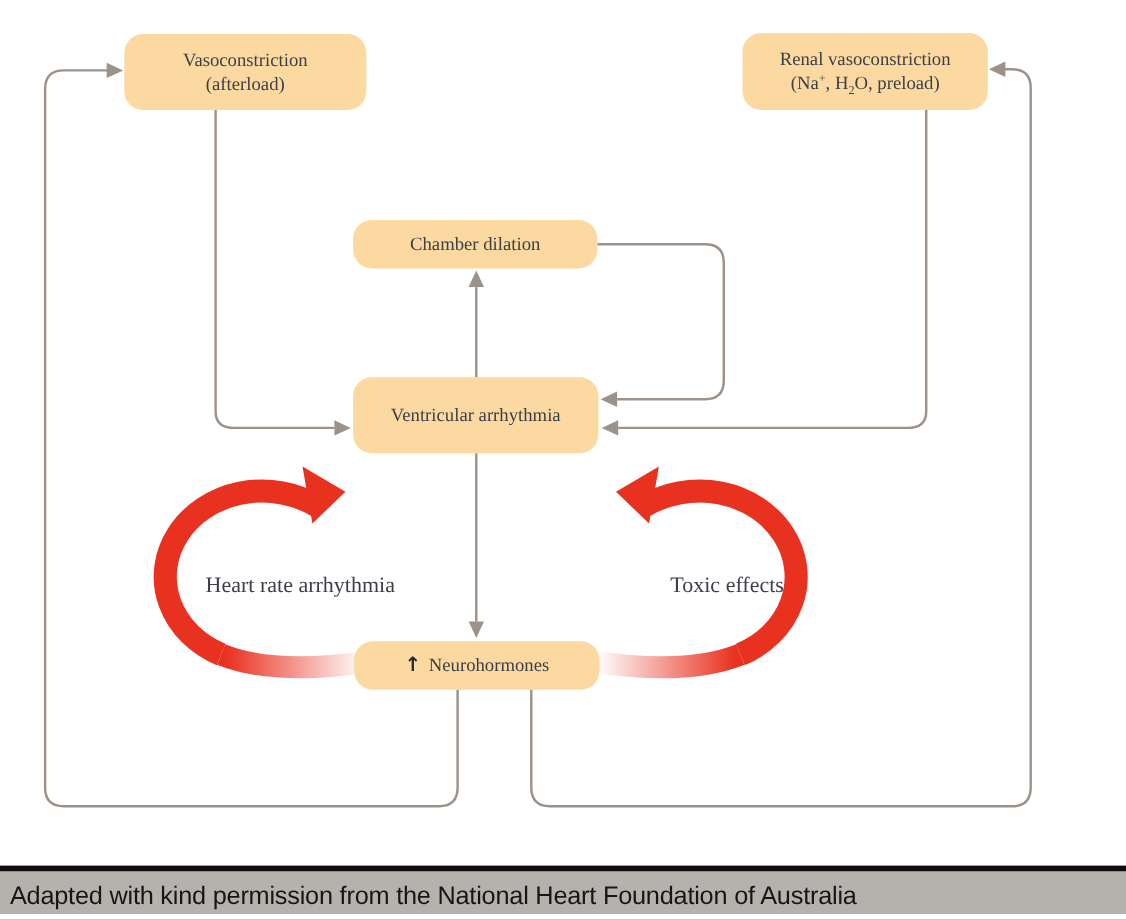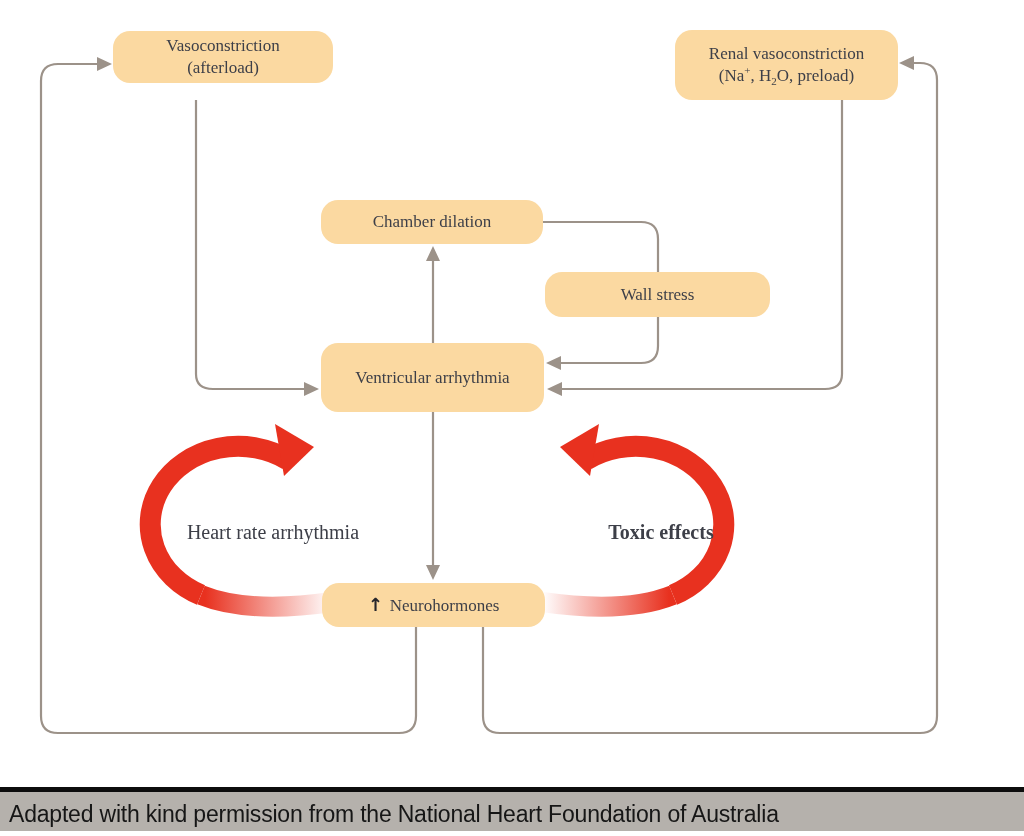--- a/index.html
+++ b/index.html
@@ -27,32 +27,32 @@
   .red-head{fill:var(--red);stroke:none;}
   .fade-start{stop-color:var(--red);stop-opacity:1;}
   .fade-end{stop-color:var(--red);stop-opacity:0;}
   .box{
     position:absolute;background:var(--box-fill);border-radius:17px;
     display:flex;flex-direction:column;align-items:center;justify-content:center;
     color:var(--text);font-size:17px;line-height:22px;text-align:center;
   }
   .box sup{font-size:11px;line-height:0;}
   .box sub{font-size:11px;line-height:0;}
-  #box-vasoconstriction{left:113px;top:31px;width:220px;height:52px;}
+  #box-vasoconstriction{left:113px;top:31px;width:220px;height:69px;}
   #box-renal{left:675px;top:30px;width:223px;height:70px;}
   #box-chamber{left:321px;top:200px;width:222px;height:44px;}
   #box-wall{left:545px;top:272px;width:225px;height:45px;}
   #box-ventricular{left:321px;top:343px;width:223px;height:69px;}
   #box-neuro{left:322px;top:583px;width:223px;height:44px;}
   .up-glyph{font-weight:700;color:#26262b;margin-right:7px;font-family:"DejaVu Sans",sans-serif;font-size:18px;}
   .cycle-label{
     position:absolute;color:var(--text);font-size:20px;text-align:center;white-space:nowrap;
   }
   #label-heart-rate{left:160px;top:521px;width:226px;}
-  #label-toxic{left:560px;top:521px;width:202px;font-weight:bold;}
+  #label-toxic{left:560px;top:521px;width:202px;}
   #caption-bar{
     position:absolute;left:0;top:787px;width:1024px;height:44px;
     background:var(--caption-bg);border-top:5px solid var(--caption-border);
     font-family:"Liberation Sans","DejaVu Sans",sans-serif;
     font-size:23px;color:var(--caption-text);line-height:44px;
     padding-left:9px;box-sizing:border-box;letter-spacing:-0.2px;
   }
 </style>
 </head>
 <body>
@@ -106,23 +106,20 @@
     <span>Renal vasoconstriction</span>
     <span>
       <span>(Na</span><sup>+</sup><span>, H</span><sub>2</sub><span>O, preload)</span>
     </span>
   </div>
 
   <div class="box" id="box-chamber">
     <span>Chamber dilation</span>
   </div>
 
-  <div class="box" id="box-wall">
-    <span>Wall stress</span>
-  </div>
 
   <div class="box" id="box-ventricular">
     <span>Ventricular arrhythmia</span>
   </div>
 
   <div class="box" id="box-neuro">
     <span>
       <span class="up-glyph">↑</span><span>Neurohormones</span>
     </span>
   </div>

